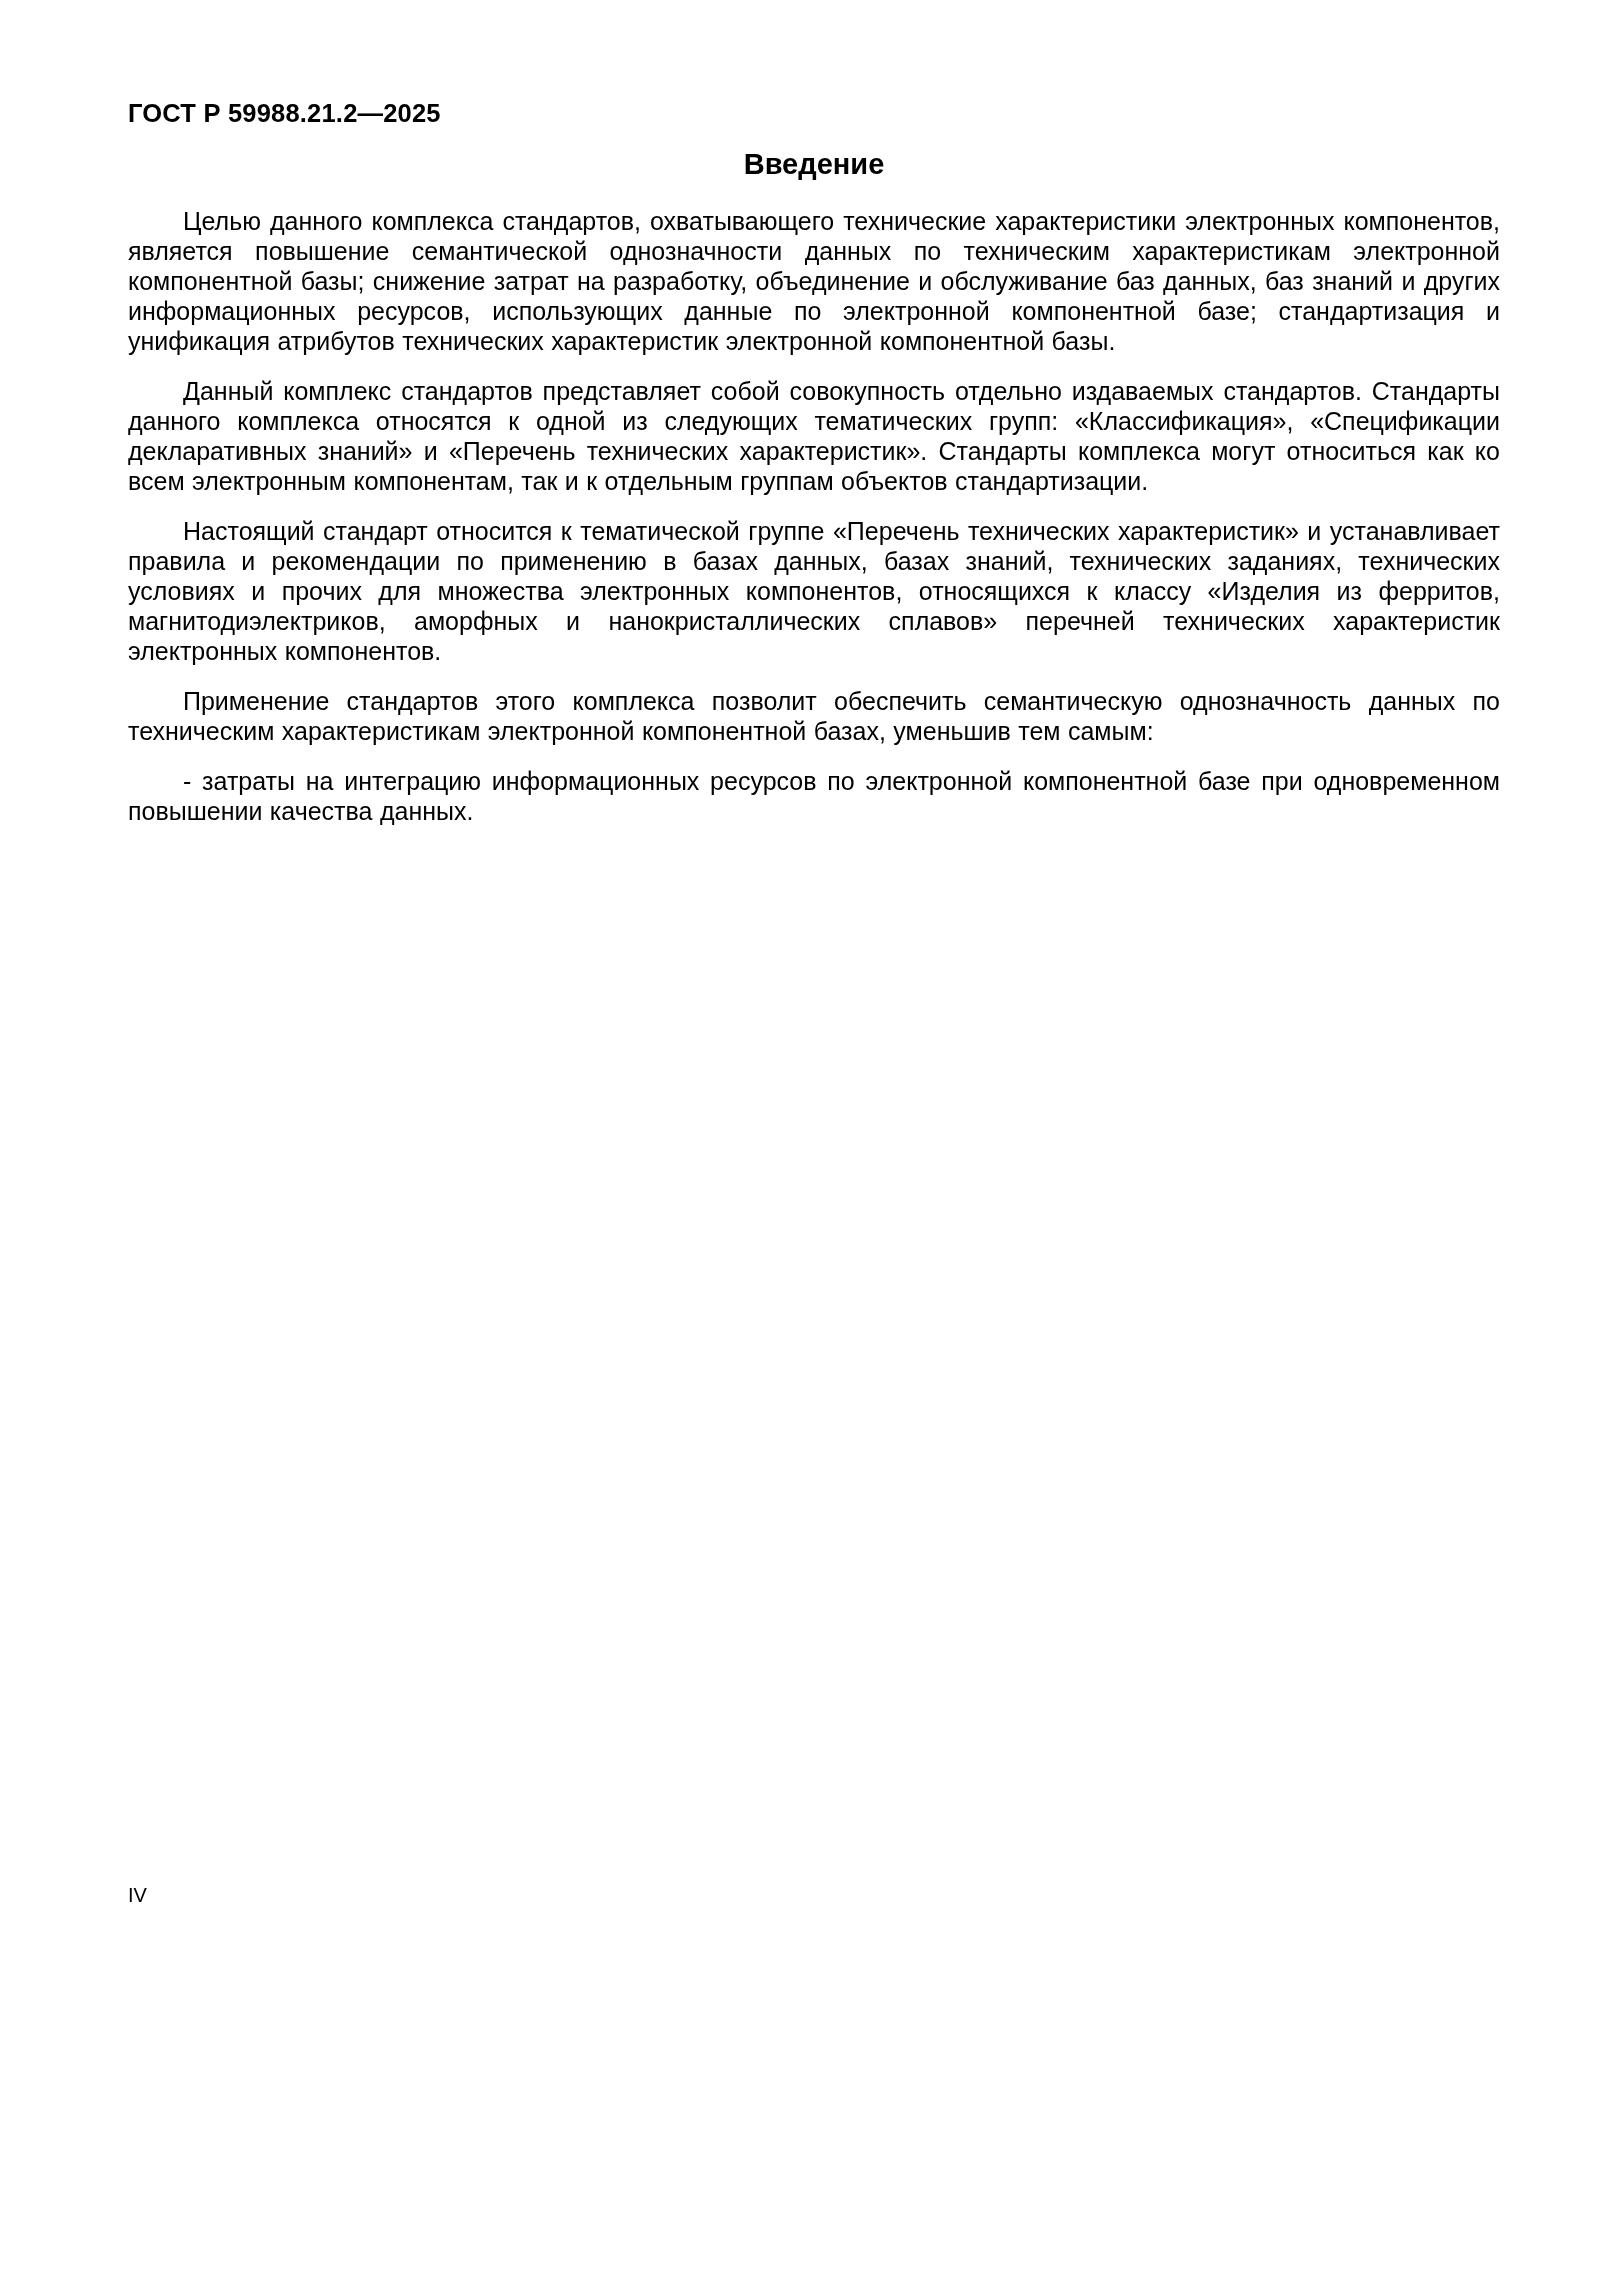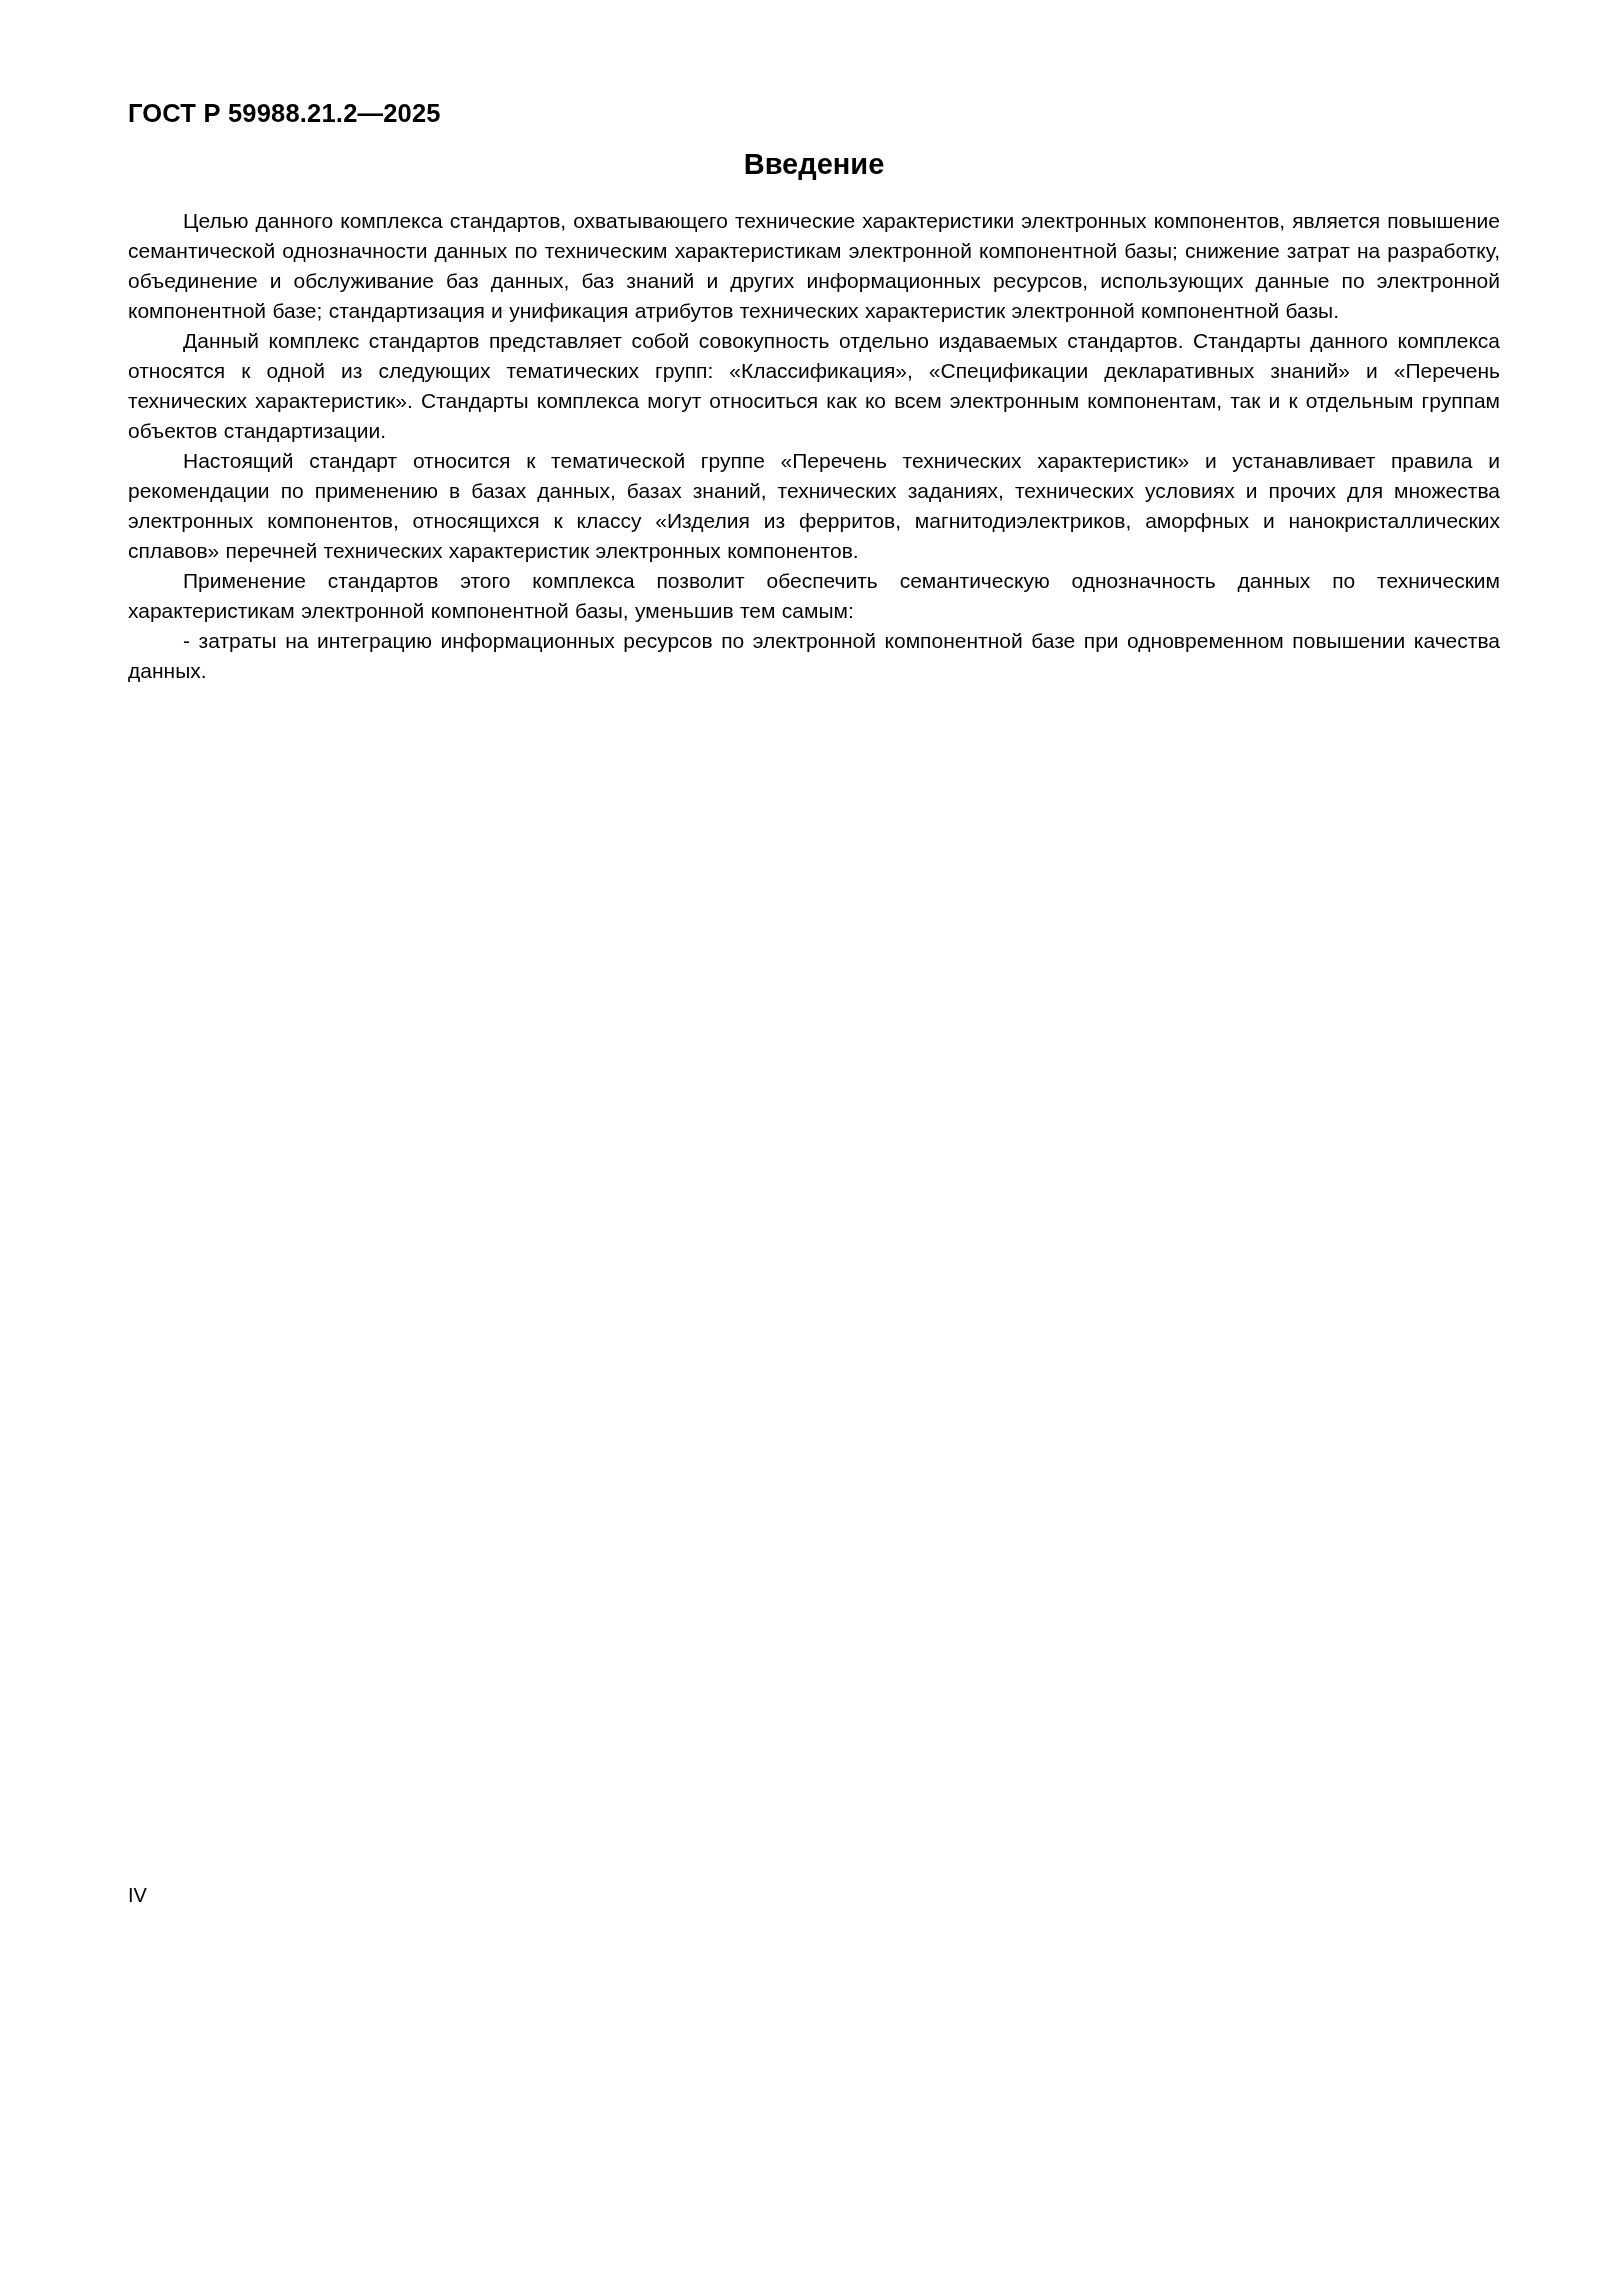--- a/index.html
+++ b/index.html
@@ -29,25 +29,26 @@
   }
   .title {
     text-align: center;
     font-size: 29px;
     font-weight: bold;
     margin-top: 19px;
     margin-bottom: 23.5px;
     line-height: 35px;
   }
   .body-text p {
-    font-size: 21px;
+    font-size: 25px;
     line-height: 30px;
     text-align: justify;
     text-indent: 55px;
     word-spacing: 0.5px;
+    margin-top: 20px;
   }
   .page-number {
     position: absolute;
     left: 128px;
     top: 1880px;
     font-size: 20px;
     line-height: 30px;
   }
 </style>
 </head>
@@ -56,20 +57,20 @@
 <div class="page">
   <div class="content">
     <div class="header">ГОСТ Р 59988.21.2—2025</div>
 
     <h1 class="title">Введение</h1>
 
     <div class="body-text">
       <p>Целью данного комплекса стандартов, охватывающего технические характеристики электронных компонентов, является повышение семантической однозначности данных по техническим характеристикам электронной компонентной базы; снижение затрат на разработку, объединение и обслуживание баз данных, баз знаний и других информационных ресурсов, использующих данные по электронной компонентной базе; стандартизация и унификация атрибутов технических характеристик электронной компонентной базы.</p>
       <p>Данный комплекс стандартов представляет собой совокупность отдельно издаваемых стандартов. Стандарты данного комплекса относятся к одной из следующих тематических групп: «Классификация», «Спецификации декларативных знаний» и «Перечень технических характеристик». Стандарты комплекса могут относиться как ко всем электронным компонентам, так и к отдельным группам объектов стандартизации.</p>
       <p>Настоящий стандарт относится к тематической группе «Перечень технических характеристик» и устанавливает правила и рекомендации по применению в базах данных, базах знаний, технических заданиях, технических условиях и прочих для множества электронных компонентов, относящихся к классу «Изделия из ферритов, магнитодиэлектриков, аморфных и нанокристаллических сплавов» перечней технических характеристик электронных компонентов.</p>
-      <p>Применение стандартов этого комплекса позволит обеспечить семантическую однозначность данных по техническим характеристикам электронной компонентной базы, уменьшив тем самым:</p>
+      <p>Применение стандартов этого комплекса позволит обеспечить семантическую однозначность данных по техническим характеристикам электронной компонентной базах, уменьшив тем самым:</p>
       <p>- затраты на интеграцию информационных ресурсов по электронной компонентной базе при одновременном повышении качества данных.</p>
     </div>
   </div>
 
   <div class="page-number">IV</div>
 </div>
 
 
 </body></html>

